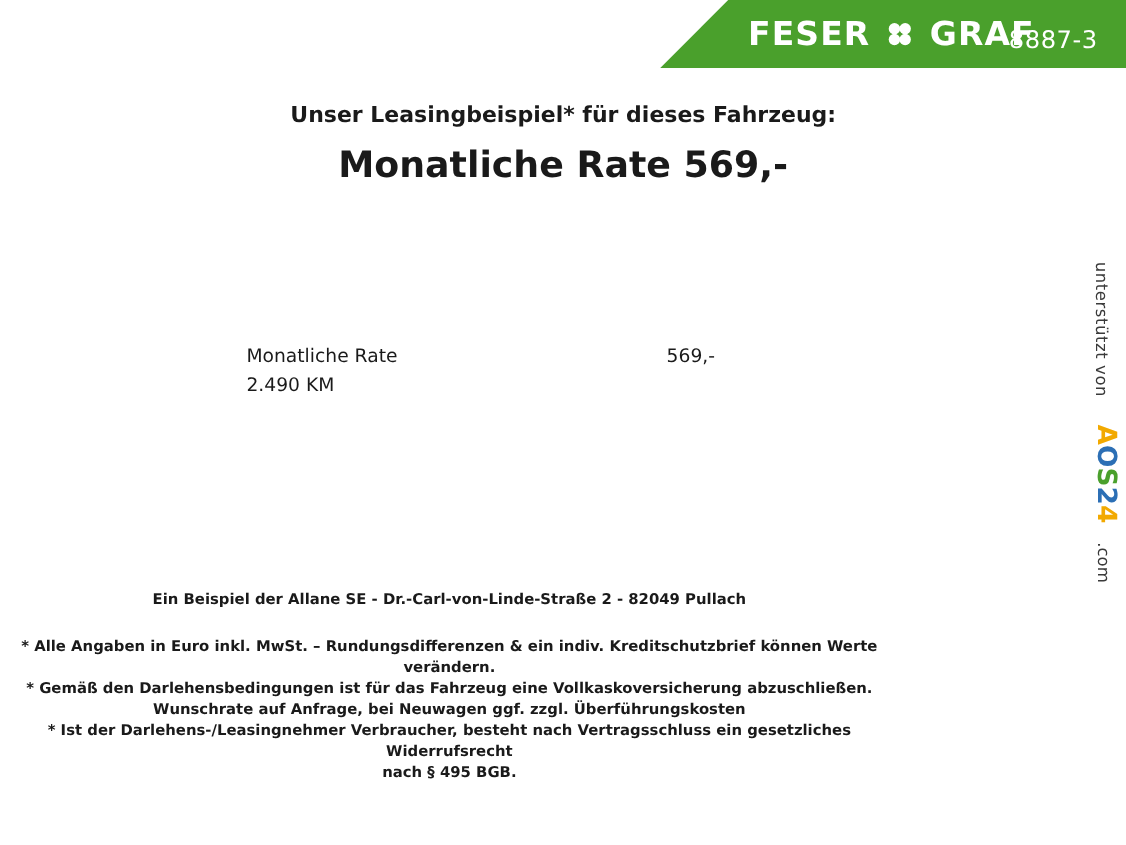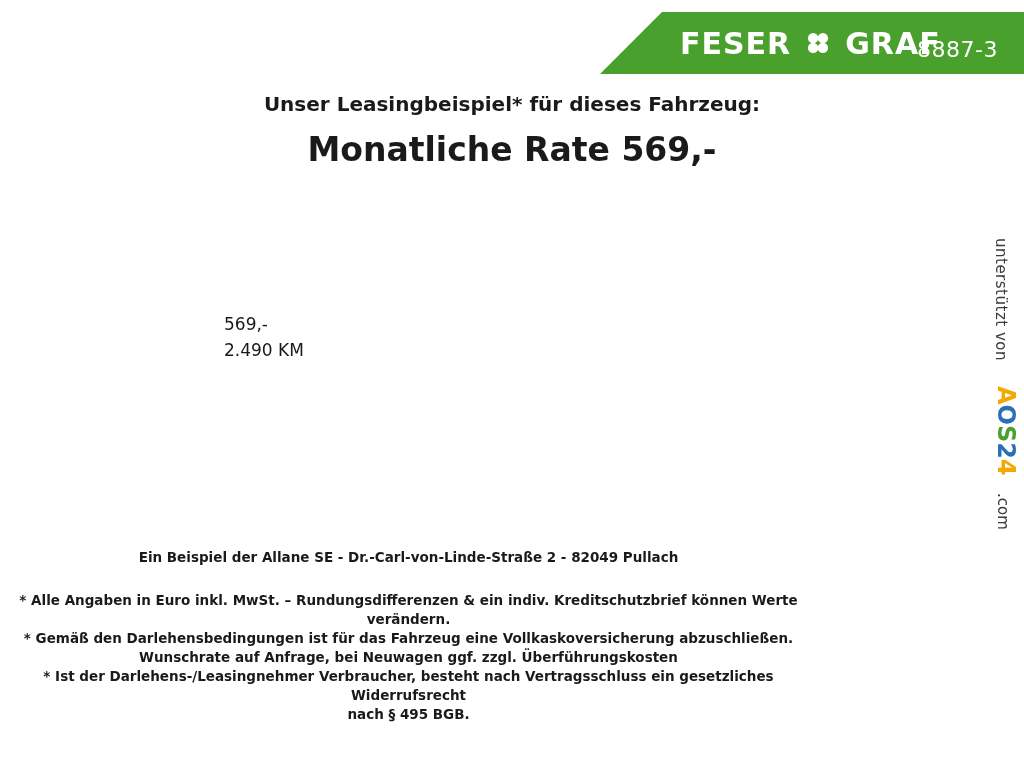--- a/index.html
+++ b/index.html
@@ -12,21 +12,21 @@
     height: 768px;
     position: relative;
     font-family: "DejaVu Sans", "Liberation Sans", sans-serif;
     color: #1a1a1a;
     overflow: hidden;
   }
 
   
   .header-banner {
     position: absolute;
-    top: 12px;
+    top: 0;
     left: 600px;
     width: 424px;
     height: 62px;
     background: #4aa02c;
     
     clip-path: polygon(62px 0, 100% 0, 100% 100%, 0 100%);
     display: flex;
     align-items: center;
   }
   .brand-wrap {
@@ -146,21 +146,21 @@
     text-orientation: mixed;
     font-size: 15px;
     color: #3a3a3a;
     white-space: nowrap;
   }
 
   
   .footer {
     position: absolute;
     left: 0;
-    bottom: 44px;
+    bottom: 56px;
     width: 817px;
     text-align: center;
   }
   .footer-address {
     font-size: 13.5px;
     font-weight: bold;
     color: #1a1a1a;
     margin-bottom: 26px;
   }
   .footer-note {
@@ -196,20 +196,21 @@
   <div class="stock-number">8887-3</div>
 </div>
 
 <div class="title-block">
   <div class="title-line1">Unser Leasingbeispiel* für dieses Fahrzeug:</div>
   <div class="title-line2">Monatliche Rate 569,-</div>
 </div>
 
 <div class="details">
   <div class="detail-row">
+    <div class="detail-label">Monatliche Rate</div>
     <div class="detail-value">569,-</div>
   </div>
   <div class="detail-row">
     <div class="detail-value">2.490 KM</div>
   </div>
 </div>
 
 <div class="vertical-credit">
   <div class="vtext">unterstützt von</div>
   <div class="vlogo">

